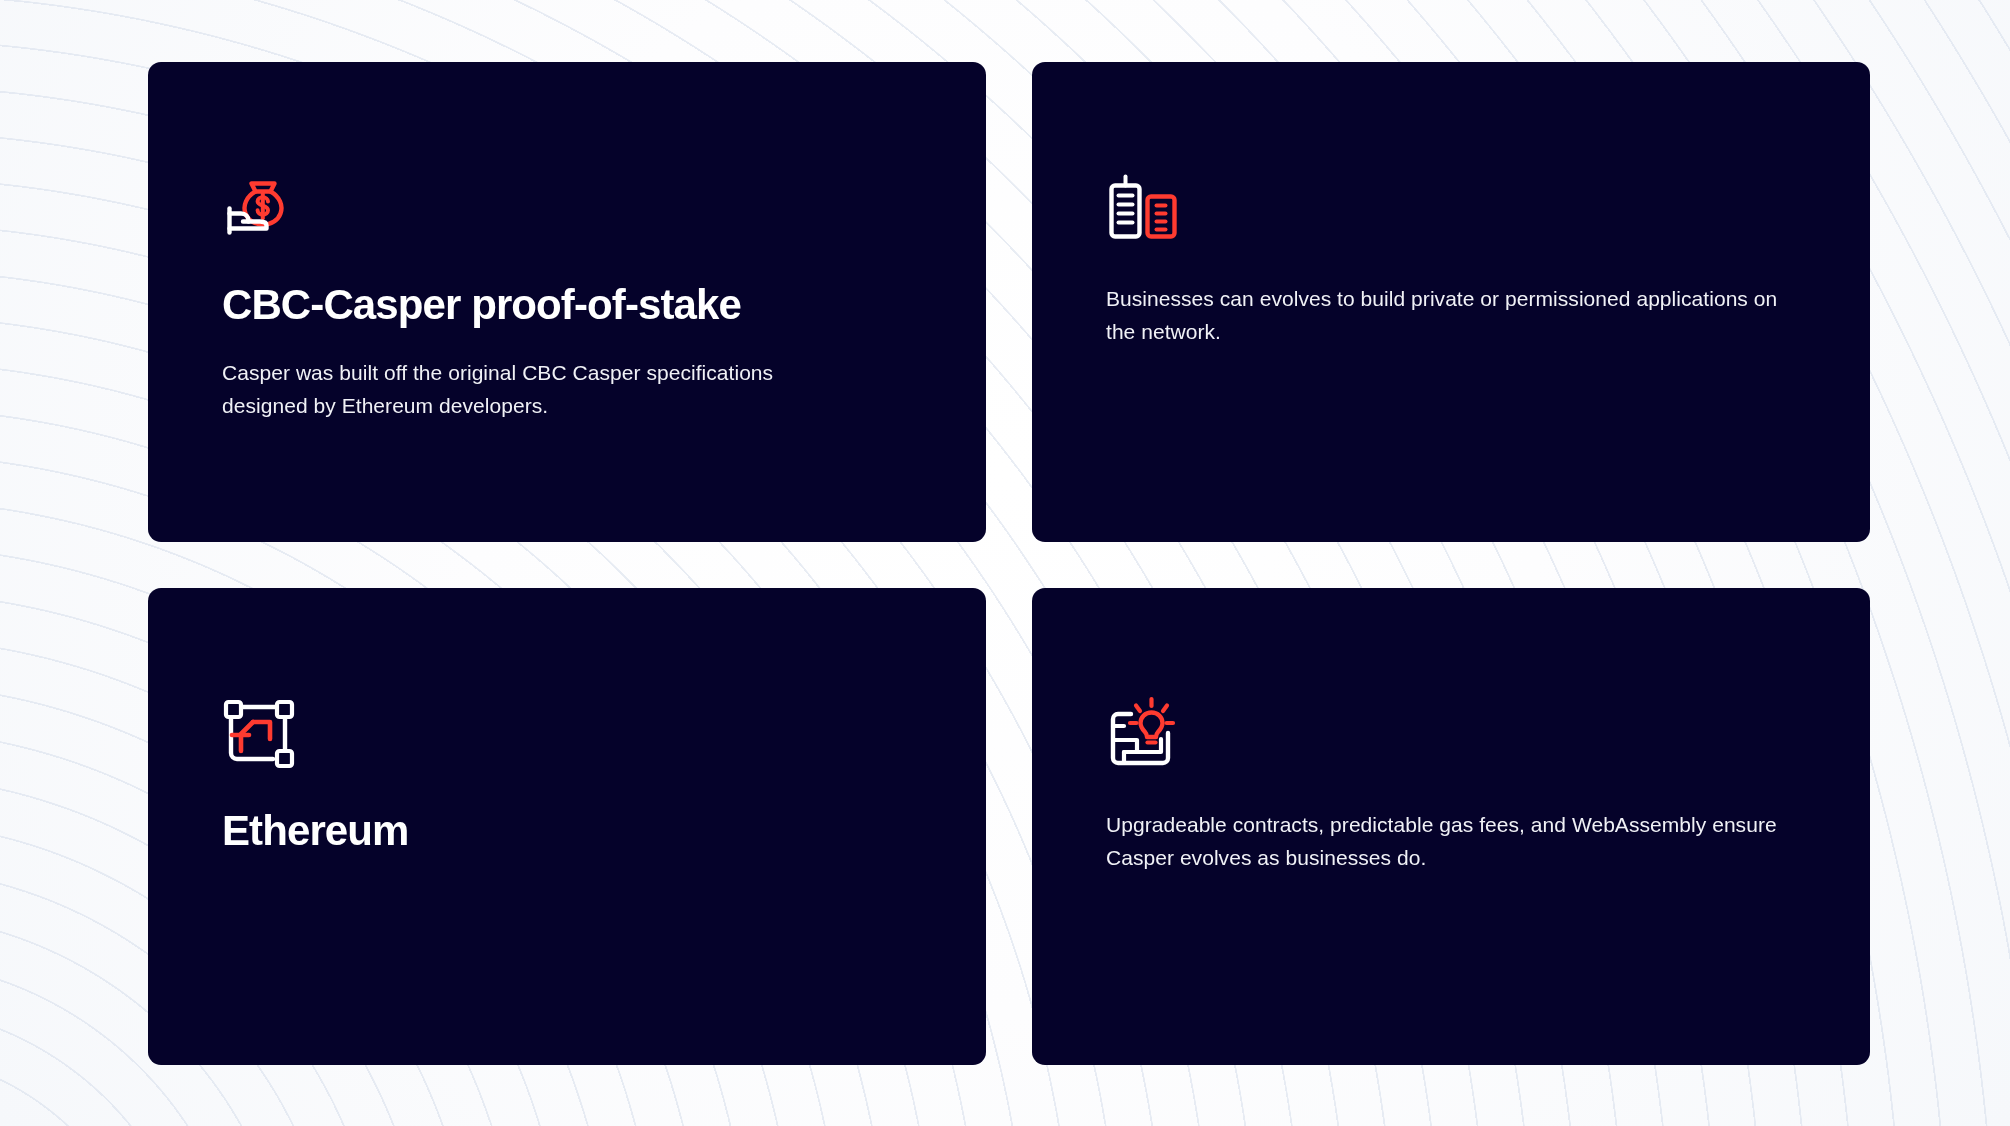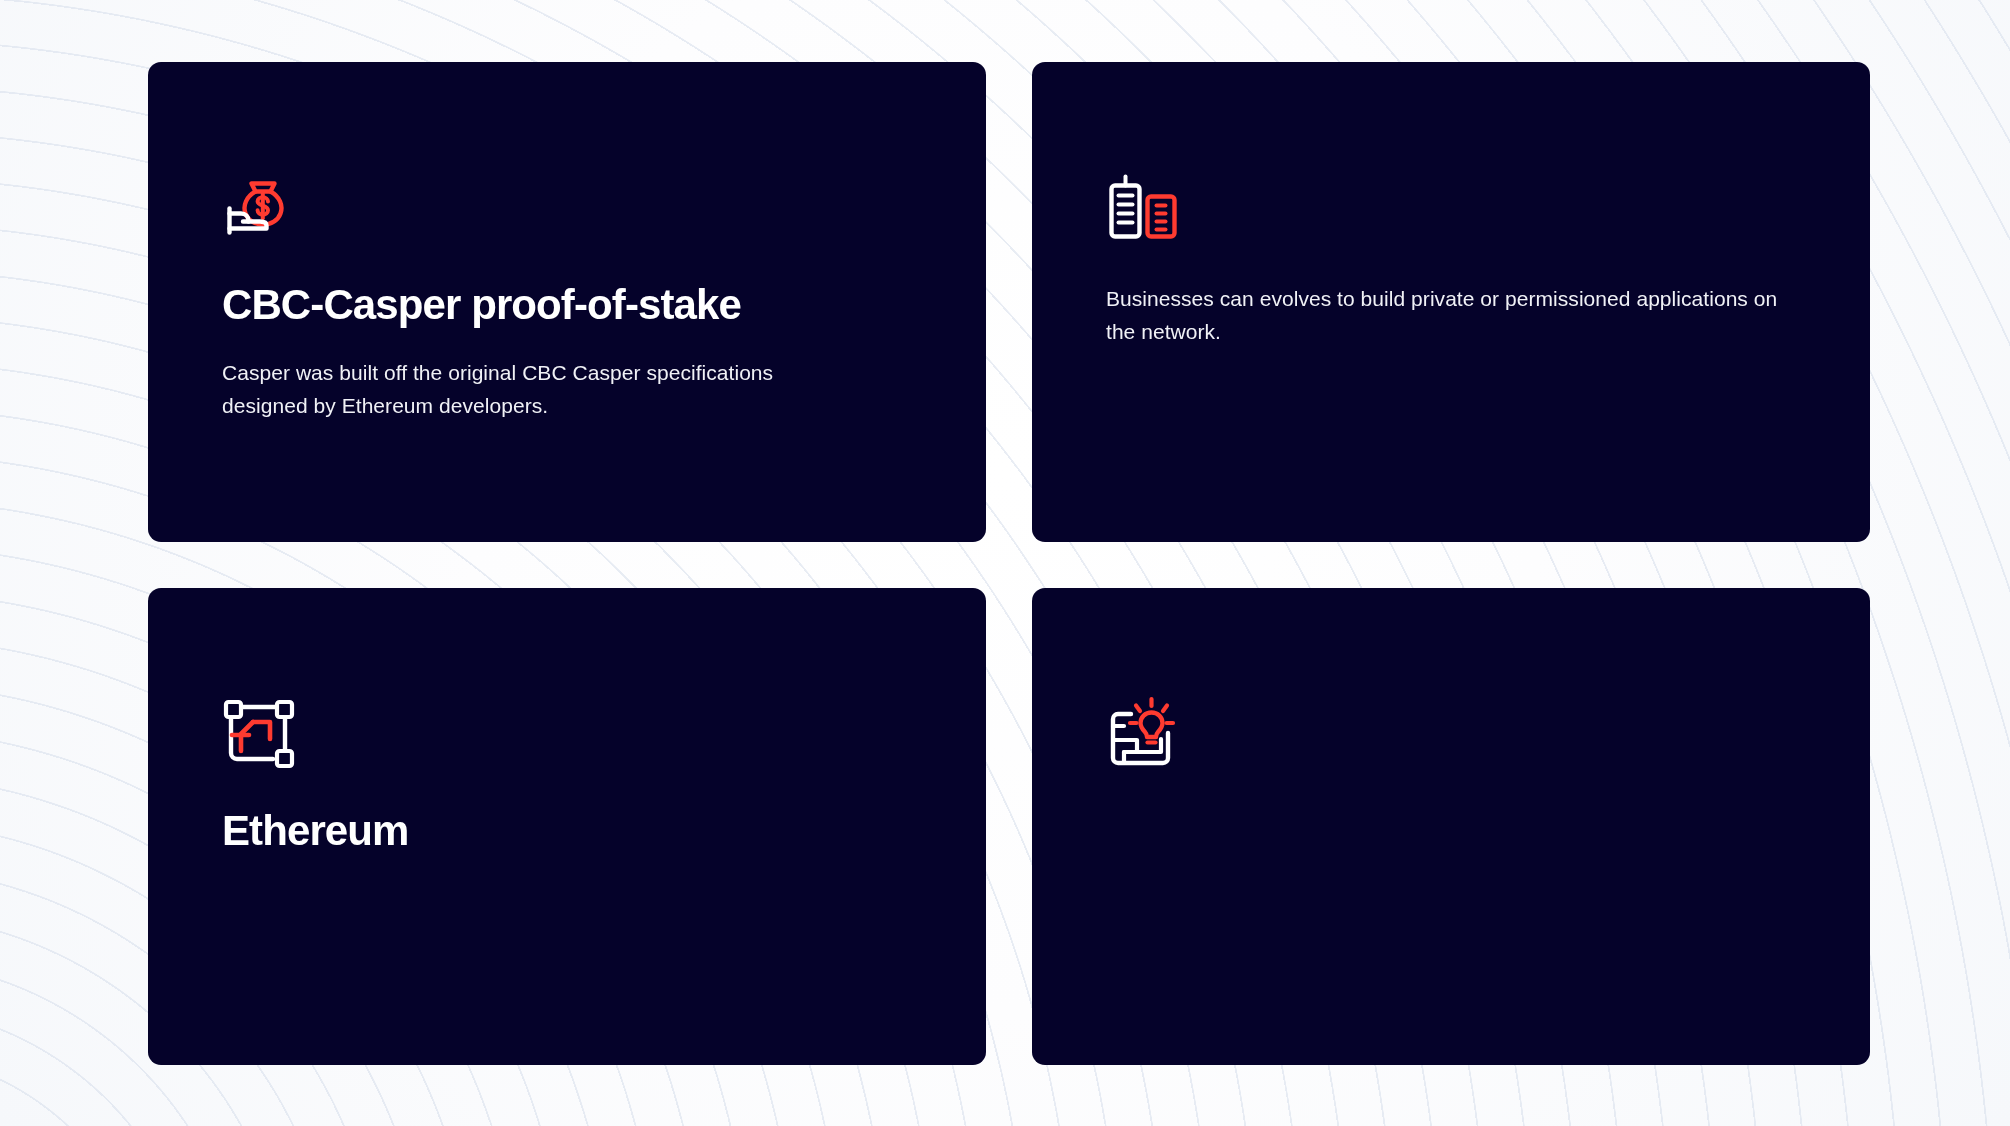--- a/index.html
+++ b/index.html
@@ -169,15 +169,16 @@
         <path d="M45.5 16.5 C39.2 16.5 34.5 21.2 34.5 27 C34.5 31 36.8 33.6 38.8 35.8 C40.3 37.4 41 39 41 41 L50 41 C50 39 50.7 37.4 52.2 35.8 C54.2 33.6 56.5 31 56.5 27 C56.5 21.2 51.8 16.5 45.5 16.5 Z" stroke="#ff3b30" stroke-width="4.4" stroke-linejoin="round"></path>
         <path d="M41.5 46.5 H49.5" stroke="#ff3b30" stroke-width="4.2" stroke-linecap="round"></path>
 
         <path d="M45.5 3 L45.5 10" stroke="#ff3b30" stroke-width="4.2" stroke-linecap="round"></path>
         <path d="M30 9.5 L34 15" stroke="#ff3b30" stroke-width="4.2" stroke-linecap="round"></path>
         <path d="M61 9.5 L57 15" stroke="#ff3b30" stroke-width="4.2" stroke-linecap="round"></path>
         <path d="M24 27 L30.5 27" stroke="#ff3b30" stroke-width="4.2" stroke-linecap="round"></path>
         <path d="M67 27 L60.5 27" stroke="#ff3b30" stroke-width="4.2" stroke-linecap="round"></path>
       </svg>
     </span>
+    <p class="card-body">Upgradeable contracts, predictable gas fees, and WebAssembly ensure Casper evolves as businesses do.</p>
   </div>
 
 </div>
 
 </body></html>

